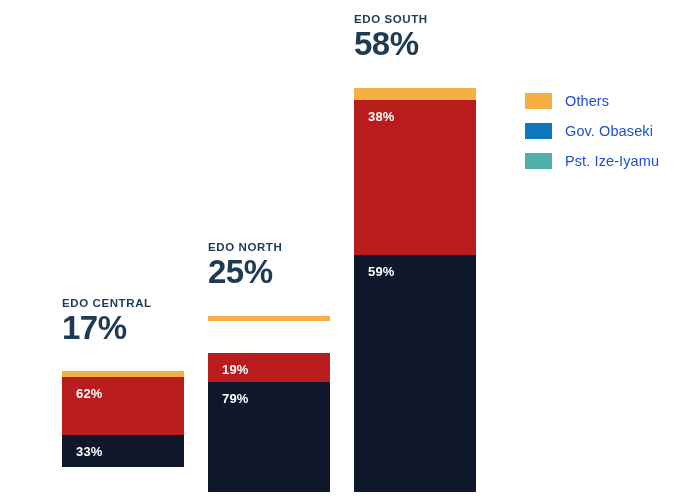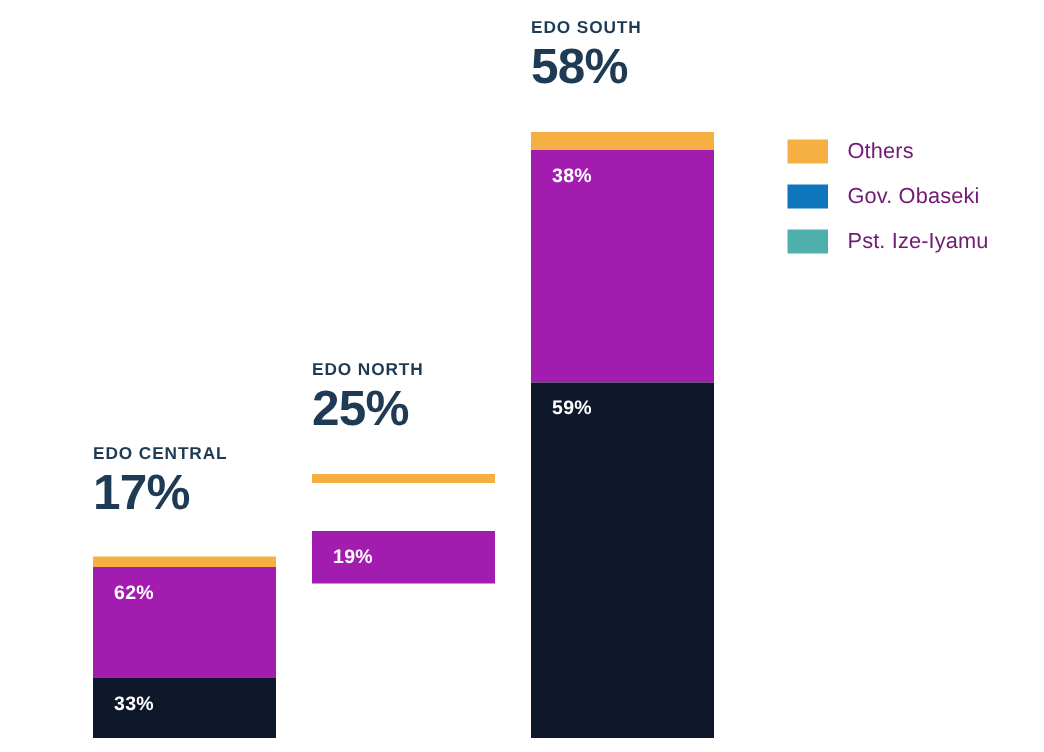--- a/index.html
+++ b/index.html
@@ -51,21 +51,21 @@
     left: 0;
     width: 122px;
     display: flex;
     flex-direction: column;
   }
   .seg {
     position: relative;
     width: 100%;
   }
   .seg-others { background: #f5af42; }
-  .seg-obaseki { background: #a21caf; }
+  .seg-obaseki { background: #b91c1c; }
   .seg-ize { background: #0f172a; }
 
   .seg-label {
     position: absolute;
     left: 14px;
     top: 9px;
     color: #ffffff;
     font-size: 13px;
     font-weight: bold;
     letter-spacing: 0.2px;
@@ -84,36 +84,36 @@
     height: 30px;
   }
   .legend-swatch {
     width: 27px;
     height: 16px;
     flex: 0 0 auto;
   }
   .legend-label {
     margin-left: 13px;
     font-size: 14.5px;
-    color: #701a75;
+    color: #1d4ed8;
     white-space: nowrap;
     letter-spacing: 0.1px;
   }
 </style>
 </head>
 <body>
 
 <div id="chart-root">
 
   <div class="bar-group" style="left:62px; top:296px;">
     <div class="group-header" style="top:0;">
       <div class="group-name">EDO CENTRAL</div>
       <div class="group-value">17%</div>
     </div>
-    <div class="bar" style="top:75px; height:121px;border-radius:23px;">
+    <div class="bar" style="top:75px; height:96px;border-radius:23px;">
       <div class="seg seg-others" style="height:7px;">
         
       </div>
       <div class="seg seg-obaseki" style="height:74px;">
         <span class="seg-label">62%</span>
       </div>
       <div class="seg seg-ize" style="height:40px;">
         <span class="seg-label">33%</span>
       </div>
     </div>
@@ -123,20 +123,23 @@
     <div class="group-header" style="top:0;">
       <div class="group-name">EDO NORTH</div>
       <div class="group-value">25%</div>
     </div>
     <div class="bar" style="top:76px; height:176px;">
       <div class="seg seg-others" style="height:6px;">
         
       </div>
       <div class="seg seg-obaseki" style="height:35px;margin-top:32px;">
         <span class="seg-label">19%</span>
+      </div>
+      <div class="seg seg-ize" style="height:135px;">
+        <span class="seg-label">79%</span>
       </div>
     </div>
   </div>
 
   <div class="bar-group" style="left:354px; top:12px;">
     <div class="group-header" style="top:0;">
       <div class="group-name">EDO SOUTH</div>
       <div class="group-value">58%</div>
     </div>
     <div class="bar" style="top:76px; height:404px;">

